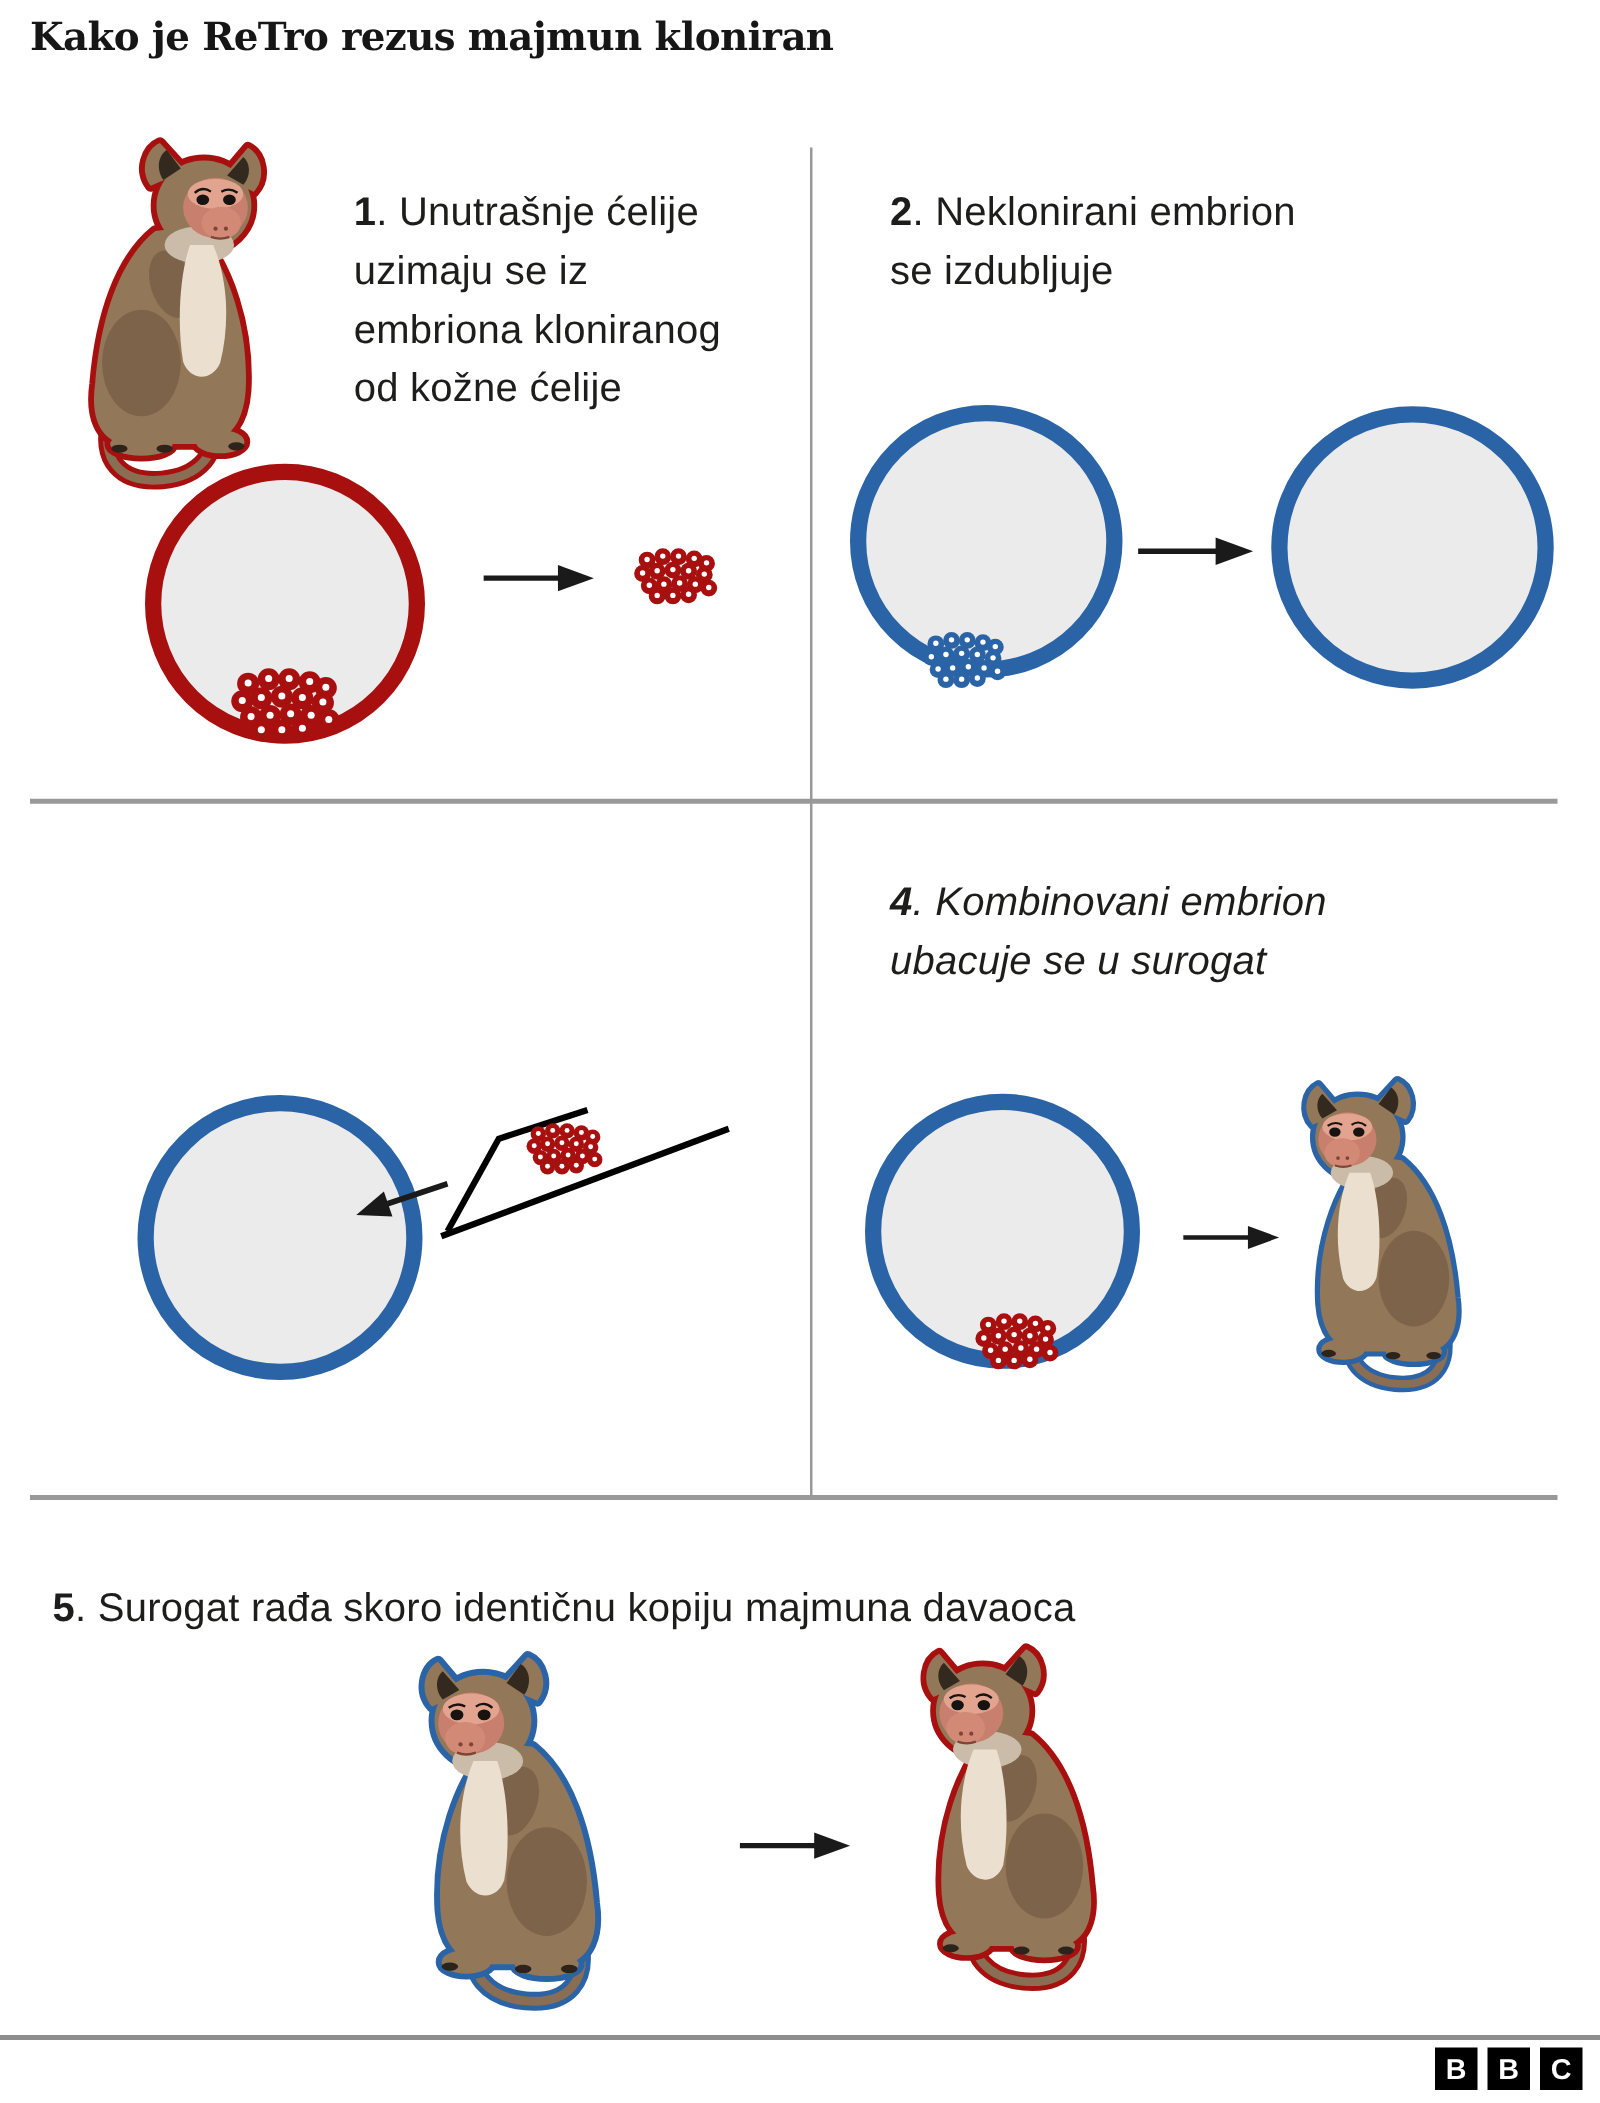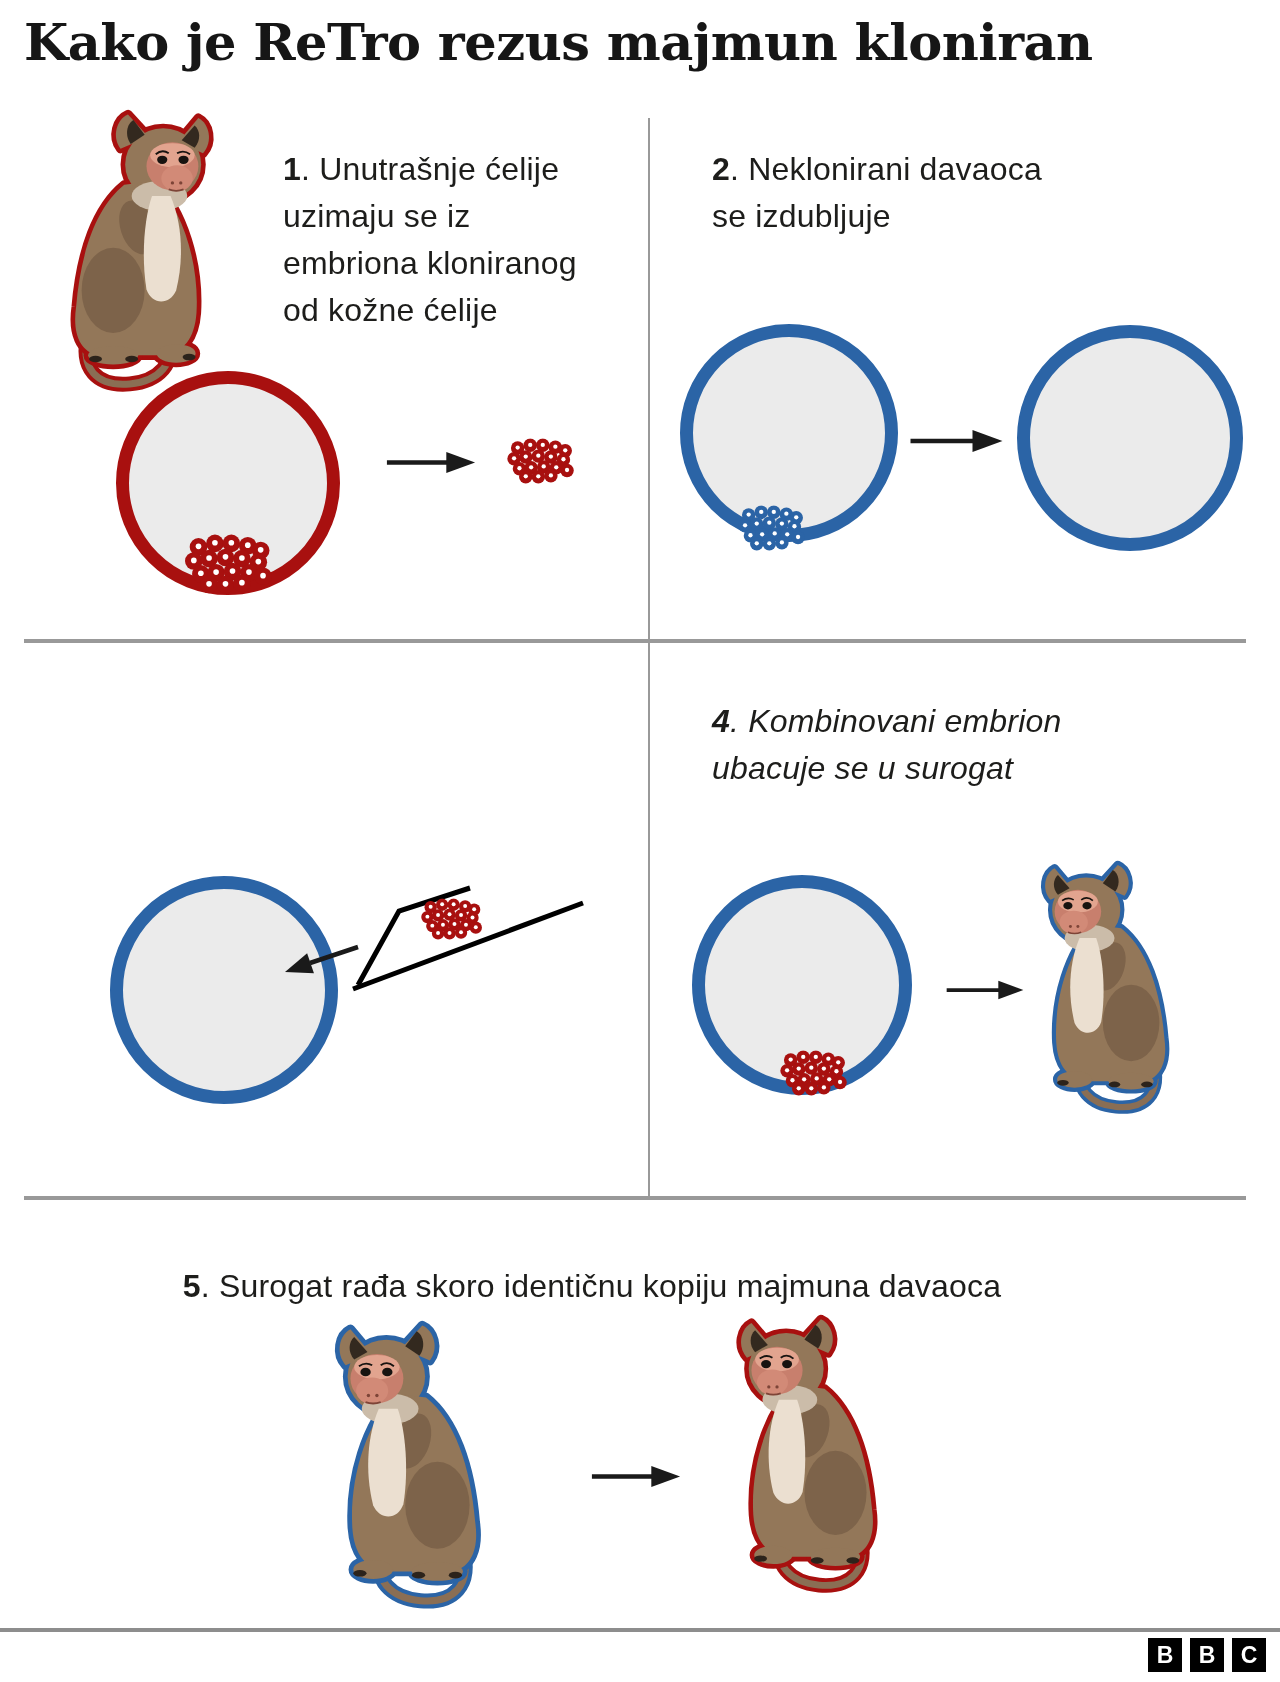--- a/index.html
+++ b/index.html
@@ -7,21 +7,21 @@
     --surrogate-blue:#2b64a6;
     --embryo-fill:#ebebeb;
     --divider-gray:#999999;
     --text-dark:#1d1d1b;
     --arrow-black:#1a1a1a;
   }
   html,body{margin:0;padding:0;background:#fff;}
   .page{position:relative;width:1280px;height:1682px;background:#ffffff;overflow:hidden;
         font-family:"Liberation Sans",sans-serif;}
   .title{position:absolute;left:24px;top:12px;margin:0;
-         font-family:"DejaVu Serif",serif;font-weight:700;font-size:51px;
+         font-family:"DejaVu Serif",serif;font-weight:700;font-size:31px;
          color:#161616;letter-spacing:-0.5px;}
   .step-text{position:absolute;font-size:32px;line-height:47px;color:var(--text-dark,#1d1d1b);letter-spacing:0.2px;margin-top:20px;}
   .step-text b{font-weight:700;}
   .rest{white-space:pre-line;}
   .divider{position:absolute;background:var(--divider-gray,#999);}
   .embryo{position:absolute;border-radius:50%;background:var(--embryo-fill,#ebebeb);box-sizing:border-box;}
   .embryo.red{border:13px solid var(--donor-red,#a8100f);}
   .embryo.blue{border:13px solid var(--surrogate-blue,#2b64a6);}
   svg.abs{position:absolute;overflow:visible;display:block;}
   .monkey-red{--outline:var(--donor-red,#a8100f);}
@@ -122,28 +122,28 @@
   <div class="divider" style="left:24px;top:1196px;width:1222px;height:4px;"></div>
   <div class="divider" style="left:0px;top:1628px;width:1280px;height:4px;background:#8d8d8d;"></div>
 
   <div class="step-text" style="left:283px;top:126px;width:400px;">
     <b>1</b><span class="rest">. Unutrašnje ćelije
 uzimaju se iz
 embriona kloniranog
 od kožne ćelije</span>
   </div>
   <div class="step-text" style="left:712px;top:126px;width:520px;">
-    <b>2</b><span class="rest">. Neklonirani davaoca
+    <b>2</b><span class="rest">. Neklonirani embrion
 se izdubljuje</span>
   </div>
   <div class="step-text" style="left:712px;top:678px;width:520px;font-style:italic;">
     <b>4</b><span class="rest">. Kombinovani embrion
 ubacuje se u surogat</span>
   </div>
-  <div class="step-text" style="left:42px;top:1243px;width:1100px;text-align:center;">
+  <div class="step-text" style="left:42px;top:1243px;width:1100px;">
     <b>5</b><span class="rest">. Surogat rađa skoro identičnu kopiju majmuna davaoca</span>
   </div>
 
   <svg class="abs monkey-red flip" style="left:52px;top:107px;width:176px;height:289px;" viewBox="0 0 190 312">
       <use href="#monkey"></use>
     </svg>
   <div class="embryo red" style="left:116px;top:371px;width:224px;height:224px;"></div>
   <svg class="abs cells-red" style="left:183px;top:534px;width:92px;height:61px;" viewBox="0 0 78 52">
       <use href="#cells"></use>
     </svg>

